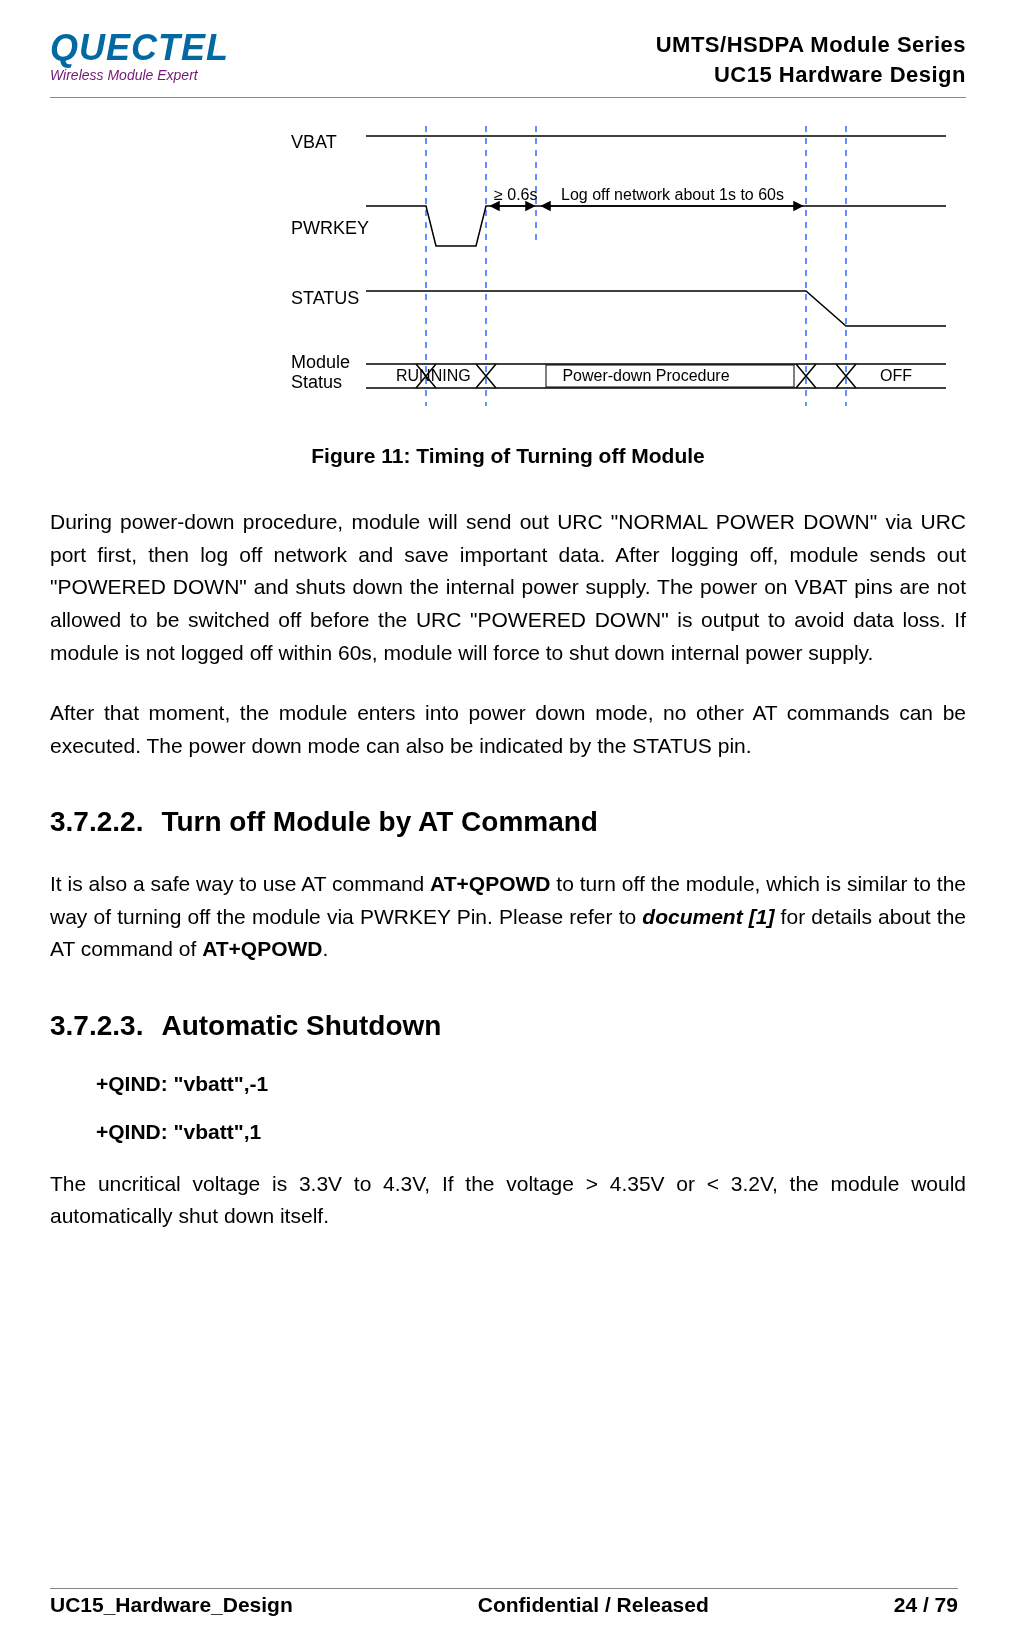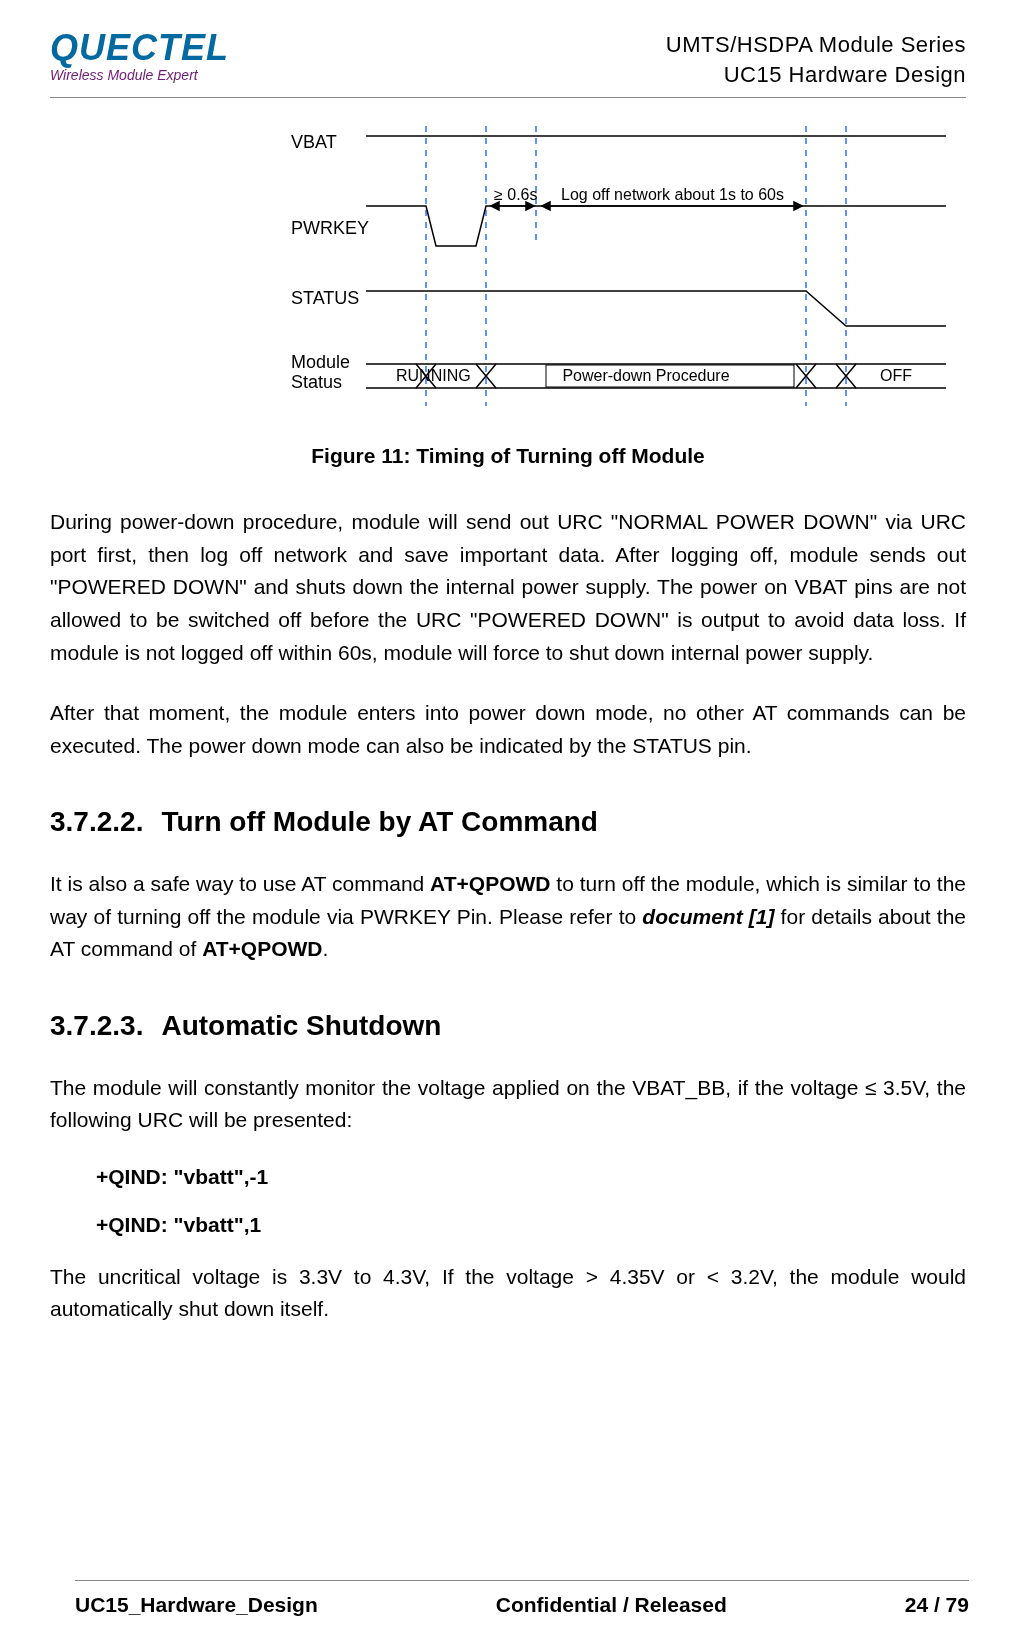--- a/index.html
+++ b/index.html
@@ -33,21 +33,21 @@
   }
   .logo-sub {
     font-size: 14px;
     color: #701a75;
     font-style: italic;
     margin-top: 2px;
   }
   .hdr-right { text-align: right; }
   .hdr-line {
     font-size: 22px;
-    font-weight: 400;
+    font-weight: 700;
     letter-spacing: 0.5px;
     line-height: 1.35;
   }
 
   
   .diagram-wrap { display: flex; justify-content: flex-end; }
   svg.timing { display: block; }
   .figcap {
     text-align: center;
     font-weight: 700;
@@ -74,26 +74,25 @@
   .indent {
     font-size: 21px;
     font-weight: 700;
     margin: 4px 0 24px 46px;
   }
 
   .footer {
     position: absolute;
     bottom: 22px;
     left: 50px;
-    right: 47px;
+    right: 58px;
     border-top: 1px solid #888;
-    padding-top: 12px;
+    padding-top: 4px;
     display: flex;
     justify-content: space-between;
-    margin-left: 25px;
   }
   .footer div {
     font-size: 21px;
     font-weight: 700;
   }
 </style>
 </head>
 <body>
 
 <div class="page">
@@ -182,21 +181,20 @@
   </h3>
 
   <p class="para">
     <span>It is also a safe way to use AT command </span><span class="b">AT+QPOWD</span><span> to turn off the module, which is similar to the way of turning off the module via PWRKEY Pin. Please refer to </span><span class="bi">document [1]</span><span> for details about the AT command of </span><span class="b">AT+QPOWD</span><span>.</span>
   </p>
 
   <h3 class="h4">
     <span class="num">3.7.2.3.</span><span>Automatic Shutdown</span>
   </h3>
 
-  <p class="para">The  module  will  constantly  monitor  the  voltage  applied  on  the  VBAT_BB,  if  the  voltage  ≤  3.5V,  the following URC will be presented:</p>
   <p class="indent">+QIND: "vbatt",-1</p>
 
   <p class="indent">+QIND: "vbatt",1</p>
 
   <p class="para">The uncritical voltage is 3.3V to 4.3V, If the voltage &gt; 4.35V or &lt; 3.2V, the module would automatically shut down itself.</p>
 
 </div>
 
 <div class="footer">
   <div>UC15_Hardware_Design</div>

